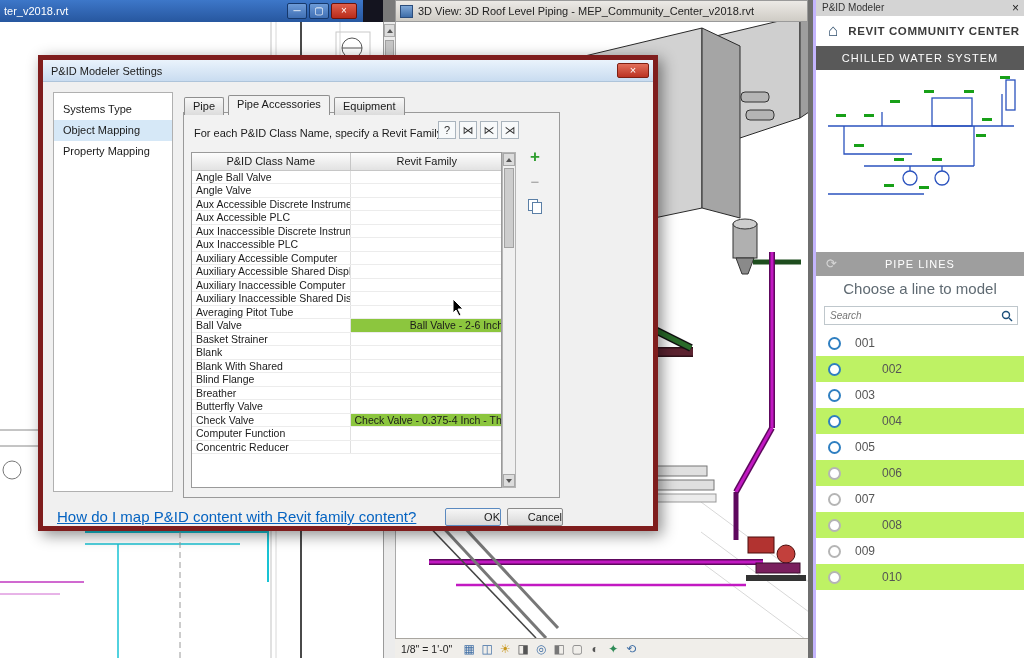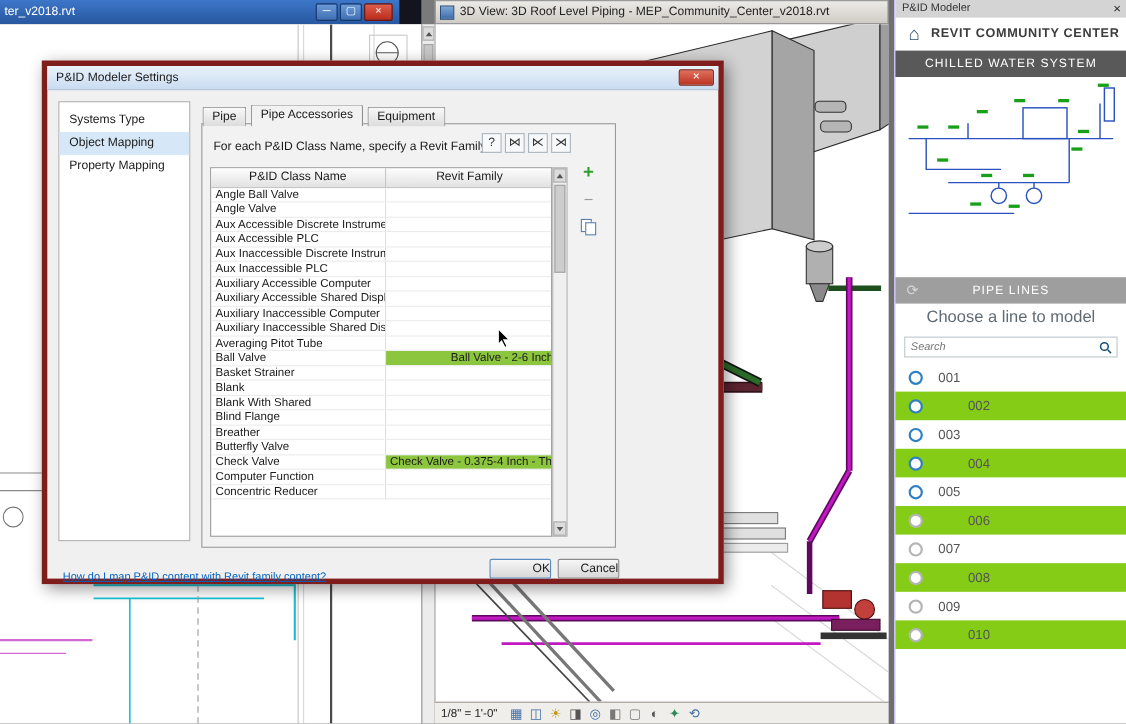--- a/index.html
+++ b/index.html
@@ -29,39 +29,39 @@
   .viewer-ico { width:13px; height:13px; background:linear-gradient(#7fa8d8,#3e6da8); border:1px solid #2b4d7c; }
   #viewport { left:395px; top:22px; width:413px; height:616px; background:#fff; border-left:1px solid #aaa; overflow:hidden; }
   #viewbar { left:395px; top:638px; width:413px; height:20px; background:#f0eeea; border-top:1px solid #a9a6a0;
     display:flex; align-items:center; padding-left:6px; gap:3px; }
   #viewbar .scale { font-size:10.5px; color:#222; margin-right:6px; white-space:nowrap; }
   .vc-icon { width:16px; height:16px; font-size:12px; line-height:16px; text-align:center; display:inline-block; }
 
   #gapcol { left:808px; top:0; width:5px; height:658px; background:#6f6f6f; }
 
   
-  #panel { left:813px; top:0; width:211px; height:658px; background:#fff; border-left:1px solid #c4b5fd; }
+  #panel { left:813px; top:0; width:211px; height:658px; background:#fff; border-left:3px solid #c4b5fd; }
   #panel .ptitle { position:absolute; left:0; top:0; width:100%; height:16px; background:#d4d4d4;
     font-size:10px; color:#333; line-height:16px; padding-left:6px; }
   #panel .pclose { position:absolute; right:5px; top:0; font-size:12px; color:#222; line-height:16px; cursor:default; }
   #panel .home-row { position:absolute; left:0; top:16px; width:100%; height:30px; display:flex; align-items:center; }
   .home-glyph { font-size:17px; color:#2e4d6b; margin:0 10px 0 12px; }
   .proj-title { font-size:11.5px; font-weight:bold; color:#3c3c3c; letter-spacing:0.6px; }
   .band { position:absolute; left:0; width:100%; color:#fff; text-align:center; letter-spacing:1px; font-size:11px; }
   #band-system { top:46px; height:24px; line-height:24px; background:#595959; }
   #band-lines  { top:252px; height:24px; line-height:24px; background:#9e9e9e; }
   .refresh-glyph { position:absolute; left:10px; top:0; font-size:13px; color:#d6d6d6; }
   #thumb { position:absolute; left:8px; top:74px; width:195px; height:170px; background:#fff; }
   #prompt { position:absolute; left:0; top:280px; width:100%; text-align:center; font-size:15px; color:#5f6a72; }
   #searchbox { position:absolute; left:8px; top:306px; width:194px; height:19px; border:1px solid #bfc7cc; background:#fff; display:flex; align-items:center; }
   #searchbox input { flex:1; border:none; outline:none; font-size:10px; color:#333; padding-left:5px; font-family:"Liberation Sans",sans-serif; background:transparent;font-style:italic; }
   #searchbox svg { margin-right:4px; }
   #line-list { position:absolute; left:0; top:330px; width:100%; }
   .line-row { display:flex; align-items:center; height:26px; padding-left:12px; gap:14px; font-size:12px; color:#555; }
-  .line-row.alt { background:#84cc16;gap:41px; }
+  .line-row.alt { background:#bef264;gap:41px; }
   .ring { width:13px; height:13px; border-radius:50%; border:2px solid #b5b5b5; background:#fff; flex:none; }
   .ring.blue { border-color:#2f7fc1; }
 
   
   #dialog { left:38px; top:55px; width:620px; height:476px; background:#f0f0f0;
     border:5px solid #7f1d1d; box-shadow:4px 4px 14px rgba(0,0,0,0.45); }
   .dlg-title { position:absolute; left:0; top:0; width:100%; height:22px;
     background:linear-gradient(#eaf3fc,#c9dcf0); border-bottom:1px solid #aec4da;
     font-size:11px; color:#1b1b1b; line-height:22px; padding-left:8px; }
   .dlg-close { position:absolute; right:4px; top:3px; width:32px; height:15px; border-radius:2px;
@@ -93,21 +93,21 @@
   .sb-btn { position:absolute; left:0; width:12px; height:13px; background:#dcdcdc; border:1px solid #a8a8a8; }
   .sb-btn.up { top:0; } .sb-btn.down { bottom:0; }
   .sb-btn.up::after { content:""; position:absolute; left:2px; top:4px; border-left:3px solid transparent; border-right:3px solid transparent; border-bottom:4px solid #555; }
   .sb-btn.down::after { content:""; position:absolute; left:2px; top:4px; border-left:3px solid transparent; border-right:3px solid transparent; border-top:4px solid #555; }
   .sb-thumb { position:absolute; left:1px; top:15px; width:10px; height:80px; background:#cdcdcd; border:1px solid #a2a2a2; }
   .side-add { position:absolute; left:342px; top:35px; width:18px; height:18px; color:#2f9e2f; font-size:17px; font-weight:bold; line-height:18px; text-align:center; }
   .side-remove { position:absolute; left:342px; top:60px; width:18px; height:18px; color:#9a9a9a; font-size:15px; line-height:18px; text-align:center; }
   .side-copy { position:absolute; left:344px; top:86px; width:16px; height:16px; }
   .doc { position:absolute; width:10px; height:12px; background:#fff; border:1px solid #5b7fa6; }
   .doc.a { left:0; top:0; } .doc.b { left:4px; top:3px; }
-  .help-link { position:absolute; left:14px; top:459px; font-size:10px; color:#0563C1; text-decoration:underline; }
+  .help-link { position:absolute; left:14px; top:448px; font-size:15px; color:#0563C1; text-decoration:underline; }
   .btn { position:absolute; top:448px; width:56px; height:18px; border:1px solid #8a8a8a; border-radius:2px;
     background:linear-gradient(#f6f6f6,#d8d8d8); font-size:11px; text-align:right; line-height:17px; color:#1a1a1a; }
   .btn.ok { left:402px; border-color:#5b8ac0; }
   .btn.cancel { left:464px; }
 
   #cursor { left:452px; top:298px; z-index:50; pointer-events:none; }
 </style>
 </head>
 <body>
 

